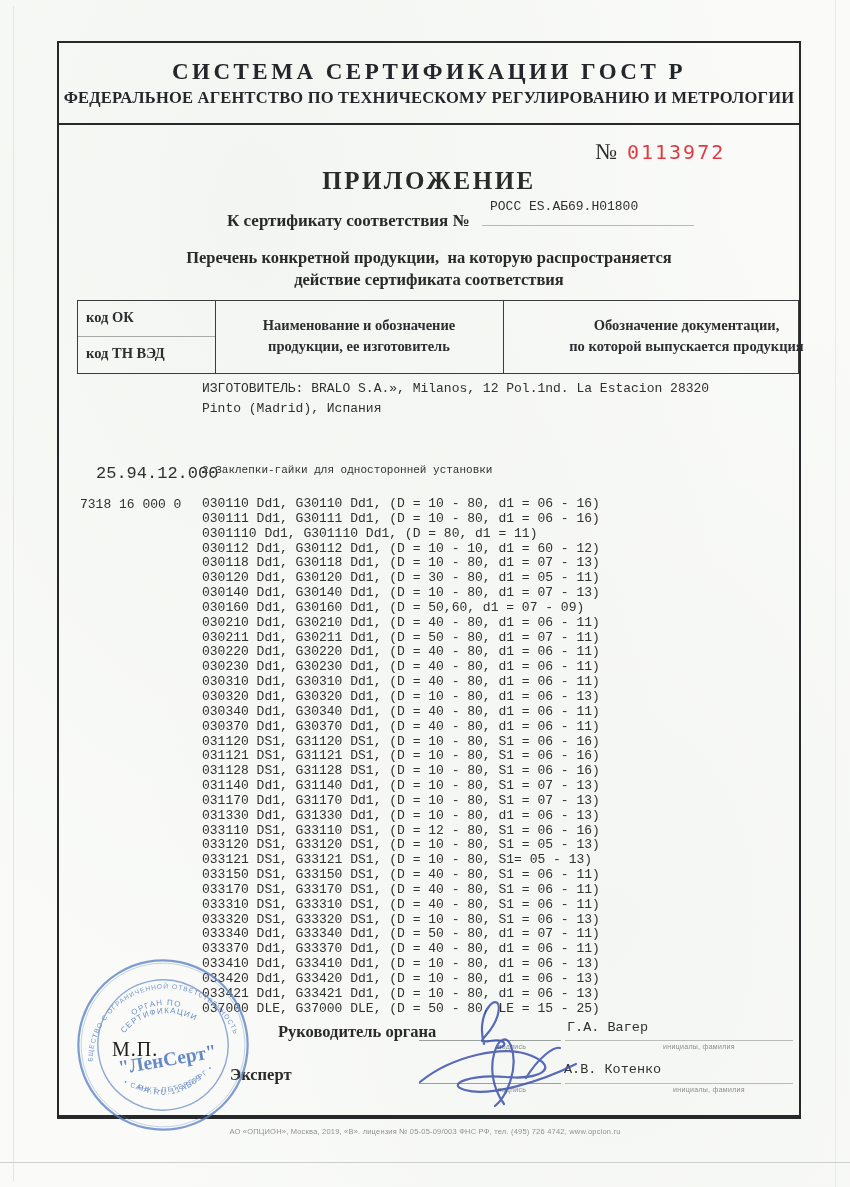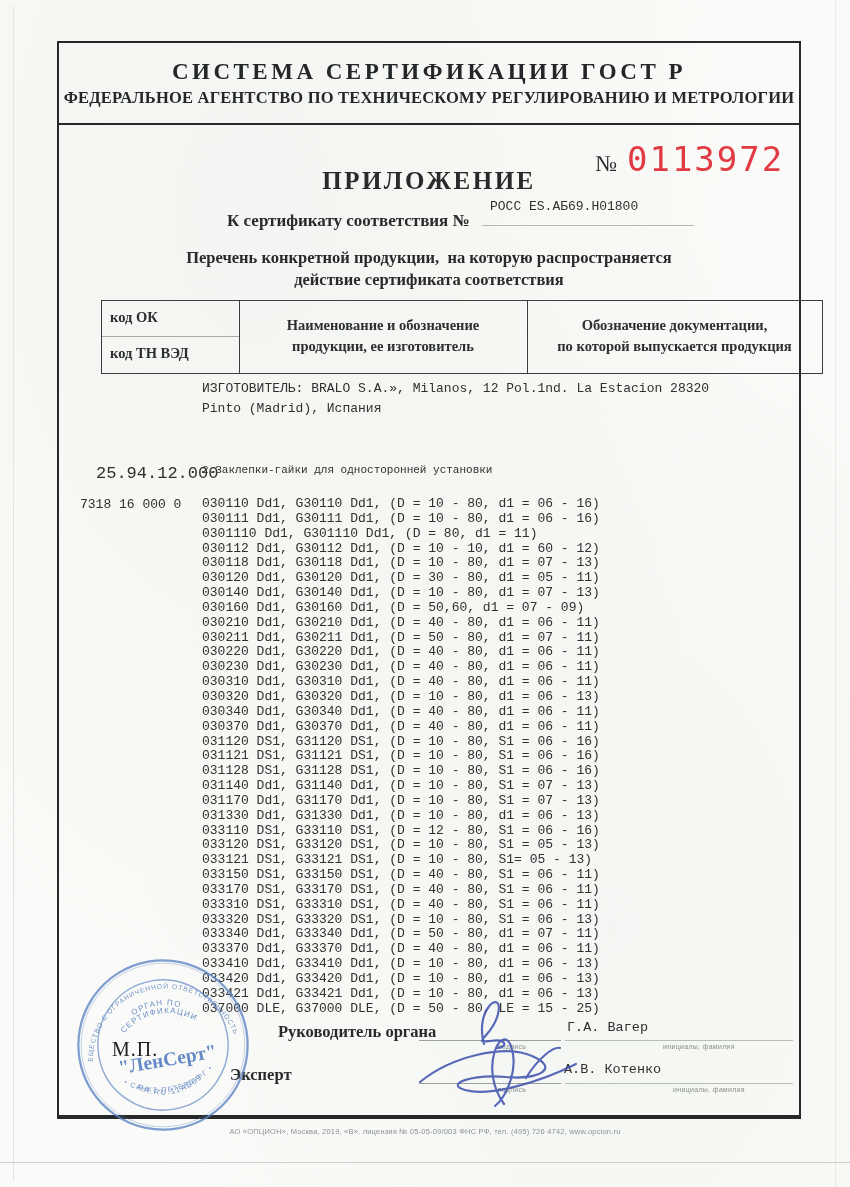--- a/index.html
+++ b/index.html
@@ -11,35 +11,35 @@
           #fafbf8;}
   .abs{position:absolute;}
   .frame{left:57px;top:41px;width:740px;height:1072px;
          border:2px solid #26282a;border-bottom-width:4px;}
   .masthead{left:0;top:0;width:100%;height:80px;border-bottom:2px solid #26282a;
             display:flex;flex-direction:column;align-items:center;justify-content:center;gap:3px;}
   .sys-title{font-size:23px;font-weight:bold;letter-spacing:3.5px;color:#24262a;white-space:nowrap;}
   .agency{font-size:16.5px;font-weight:bold;letter-spacing:.2px;color:#24262a;white-space:nowrap;}
   .blank-no{left:536px;top:96px;display:flex;align-items:baseline;gap:10px;}
   .blank-no .nsign{font-size:23px;color:#2a2a2a;}
-  .blank-no .digits{font-family:"DejaVu Sans Mono",monospace;font-size:34px;letter-spacing:2px;color:#e13a42;text-align:right;}
+  .blank-no .digits{font-family:"DejaVu Sans Mono",monospace;font-size:20px;letter-spacing:2px;color:#e13a42;text-align:right;}
   .apx-title{left:0;top:124px;width:100%;text-align:center;font-size:25px;font-weight:bold;letter-spacing:2.5px;color:#2a2a2a;}
   .cert-label{left:168px;top:168px;font-size:17px;font-weight:bold;color:#2a2a2a;}
   .cert-value{left:431px;top:156px;font-family:"Liberation Mono","DejaVu Sans Mono",monospace;font-size:13px;color:#333;white-space:pre;}
   .cert-underline{left:423px;top:182px;width:212px;border-top:1px solid #b6bab6;}
   .scope1{left:0;top:205px;width:100%;text-align:center;font-size:16.5px;font-weight:bold;color:#2a2a2a;white-space:pre;}
   .scope2{left:0;top:227px;width:100%;text-align:center;font-size:16.5px;font-weight:bold;color:#2a2a2a;}
-  .ptable{left:18px;top:257px;width:720px;height:72px;border:1.5px solid #3a3c3e;margin-left:24px;}
+  .ptable{left:18px;top:257px;width:720px;height:72px;border:1.5px solid #3a3c3e;}
   .ptable .vline{position:absolute;top:0;height:100%;border-left:1.5px solid #3a3c3e;}
   .ptable .v1{left:137px;} .ptable .v2{left:425px;}
   .ptable .hsep{position:absolute;left:0;top:35px;width:137px;border-top:1px solid #a8aaa8;}
   .cell{position:absolute;font-size:14.5px;font-weight:600;color:#2c2e30;}
   .c-ok{left:8px;top:8px;} .c-tn{left:8px;top:44px;}
   .c-mid{left:137px;top:14px;width:288px;text-align:center;line-height:21px;}
-  .c-doc{left:425px;top:14px;width:295px;text-align:center;line-height:21px;}
+  .c-doc{left:425px;top:14px;width:295px;text-align:center;line-height:21px;padding-left:36px;}
   .mono{font-family:"Liberation Mono","DejaVu Sans Mono",monospace;color:#30302f;white-space:pre;}
   .manu{left:143px;top:336px;font-size:13px;line-height:20px;}
   .code-ok{left:21px;top:421px;font-size:17px;margin-left:16px;}
   .code-tn{left:21px;top:454px;font-size:13px;}
   .pheading{left:143px;top:421px;font-size:11px;}
   .plist{left:143px;top:454px;font-size:13px;line-height:14.85px;}
   .role1{left:171px;top:979px;font-size:16.5px;font-weight:bold;color:#2a2a2a;margin-left:48px;}
   .role2{left:171px;top:1022px;font-size:16.5px;font-weight:bold;color:#2a2a2a;}
   .sigline{border-top:1px solid #9aa09c;}
   .sl1{left:360px;top:997px;width:142px;} .sl2{left:360px;top:1040px;width:142px;}

